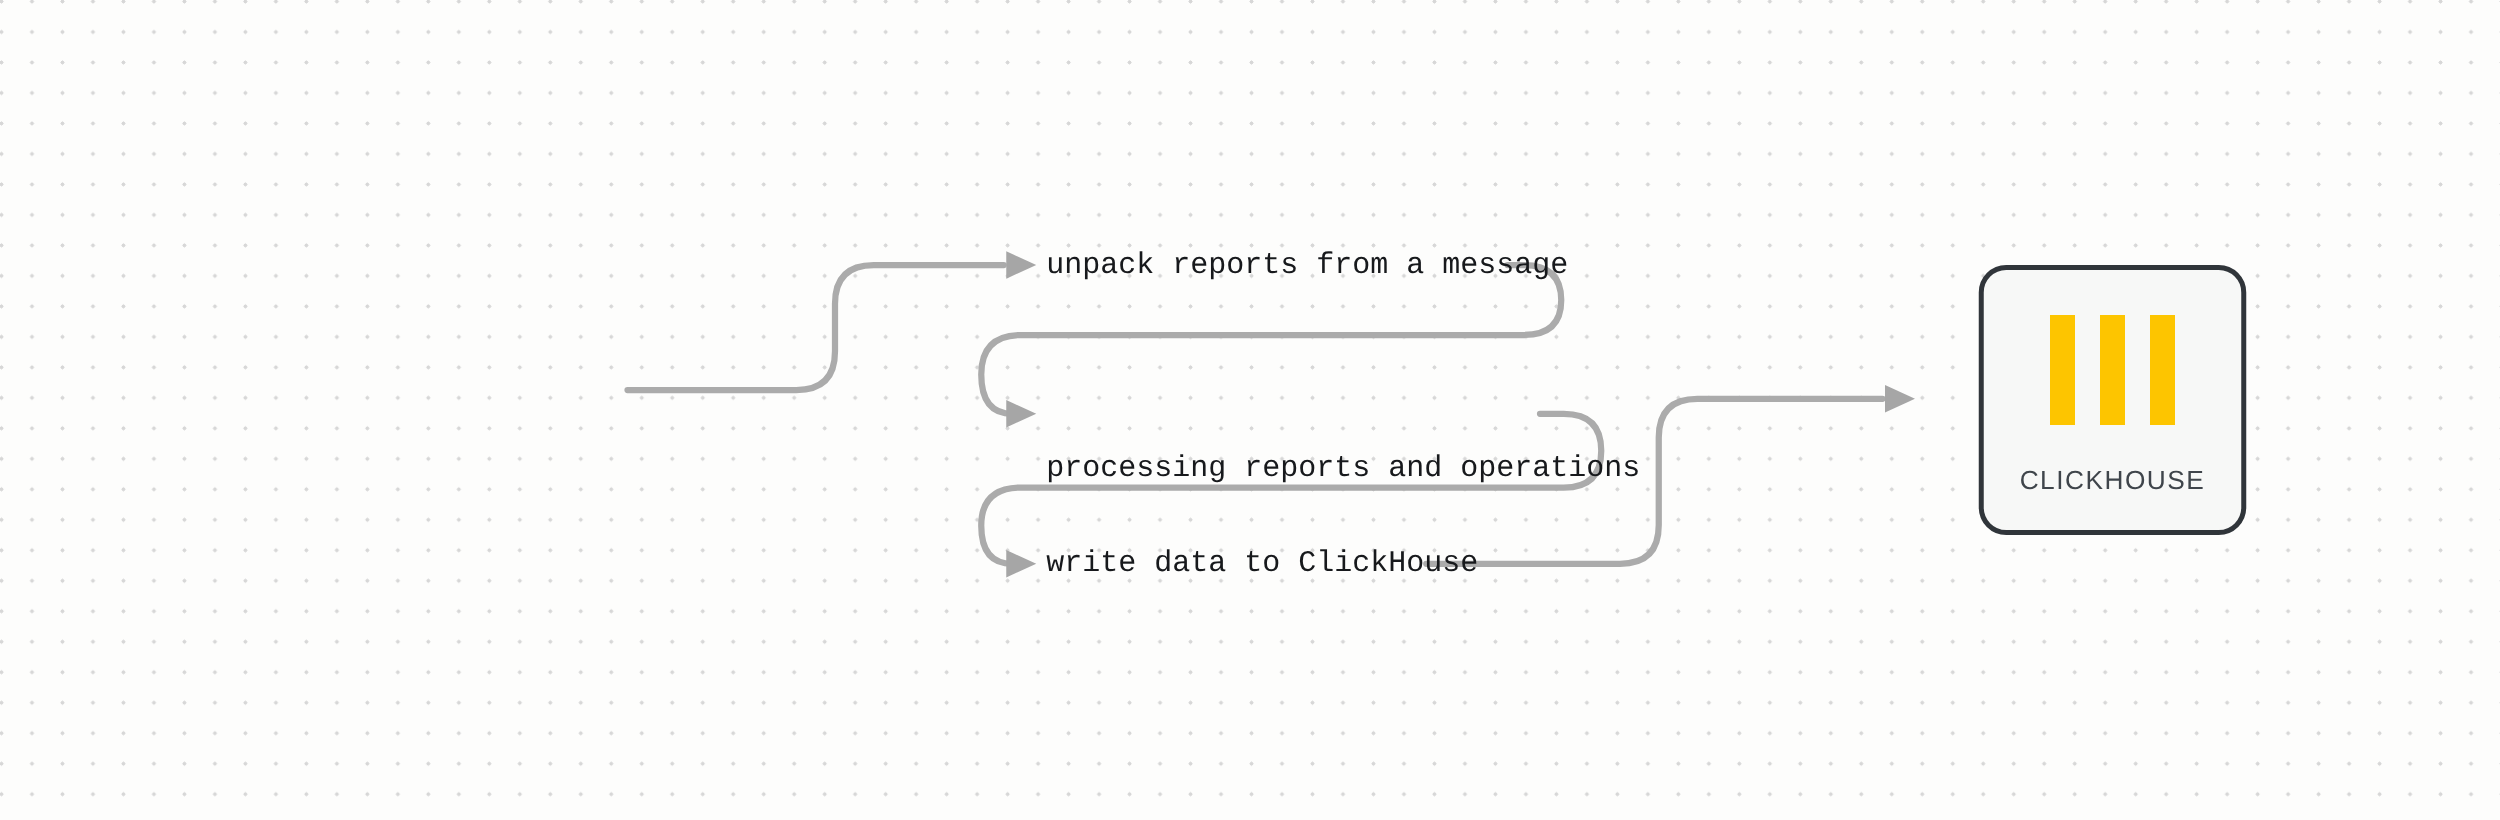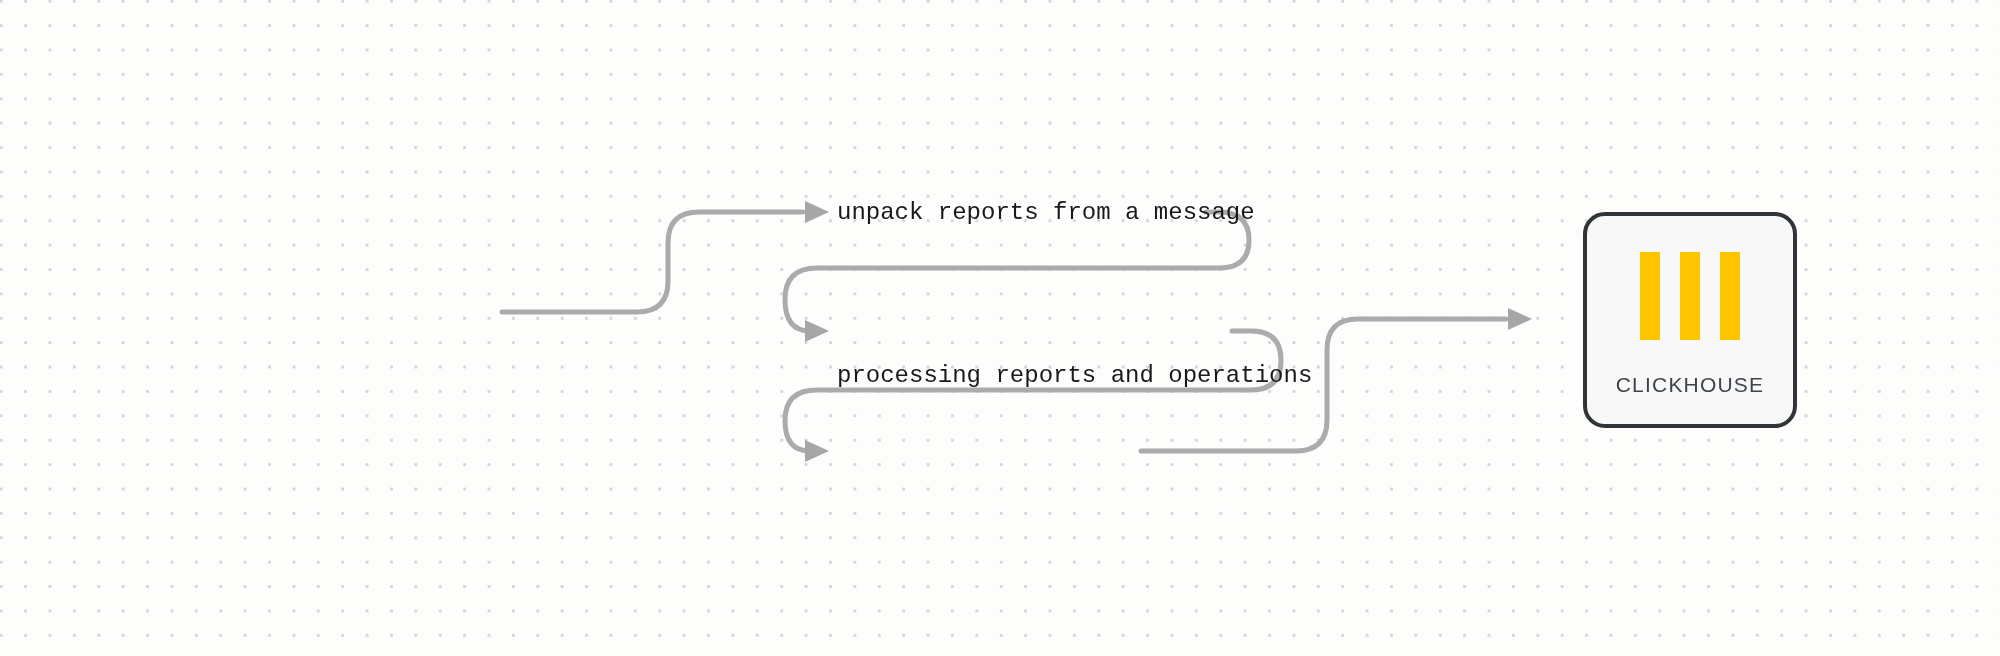--- a/index.html
+++ b/index.html
@@ -95,14 +95,15 @@
         <rect x="0" y="0" width="20" height="88" fill="#fdc500"></rect>
         <rect x="40" y="0" width="20" height="88" fill="#fdc500"></rect>
         <rect x="80" y="0" width="20" height="88" fill="#fdc500"></rect>
       </svg>
     </span>
     <div class="node-label">CLICKHOUSE</div>
   </div>
 
   <div class="step-label step-1">unpack reports from a message</div>
   <div class="step-label step-2">processing reports and operations</div>
+  <div class="step-label step-3">write data to ClickHouse</div>
 
 </div>
 
 </body></html>

